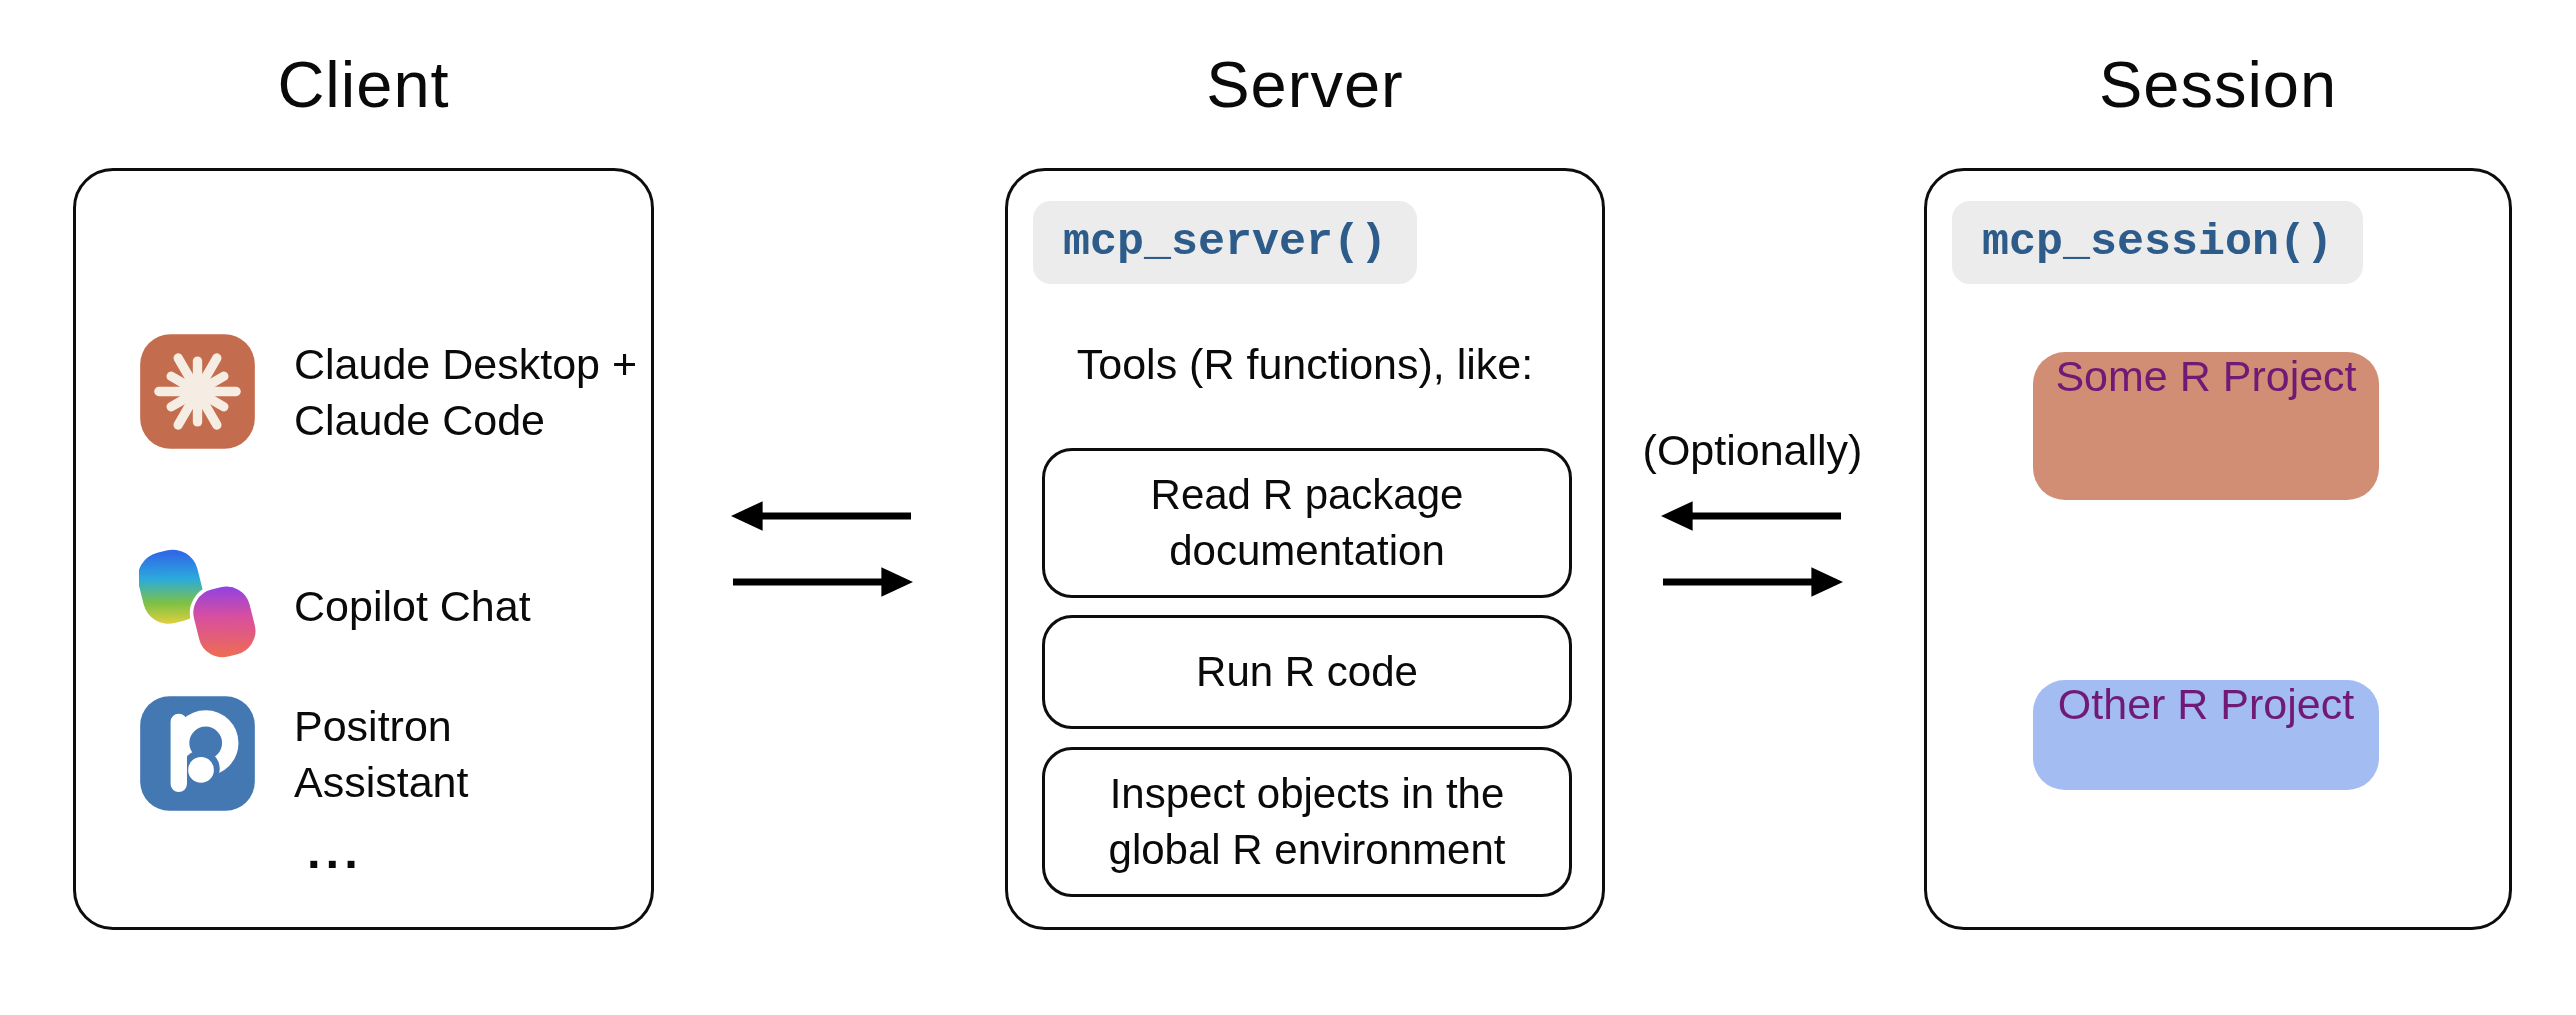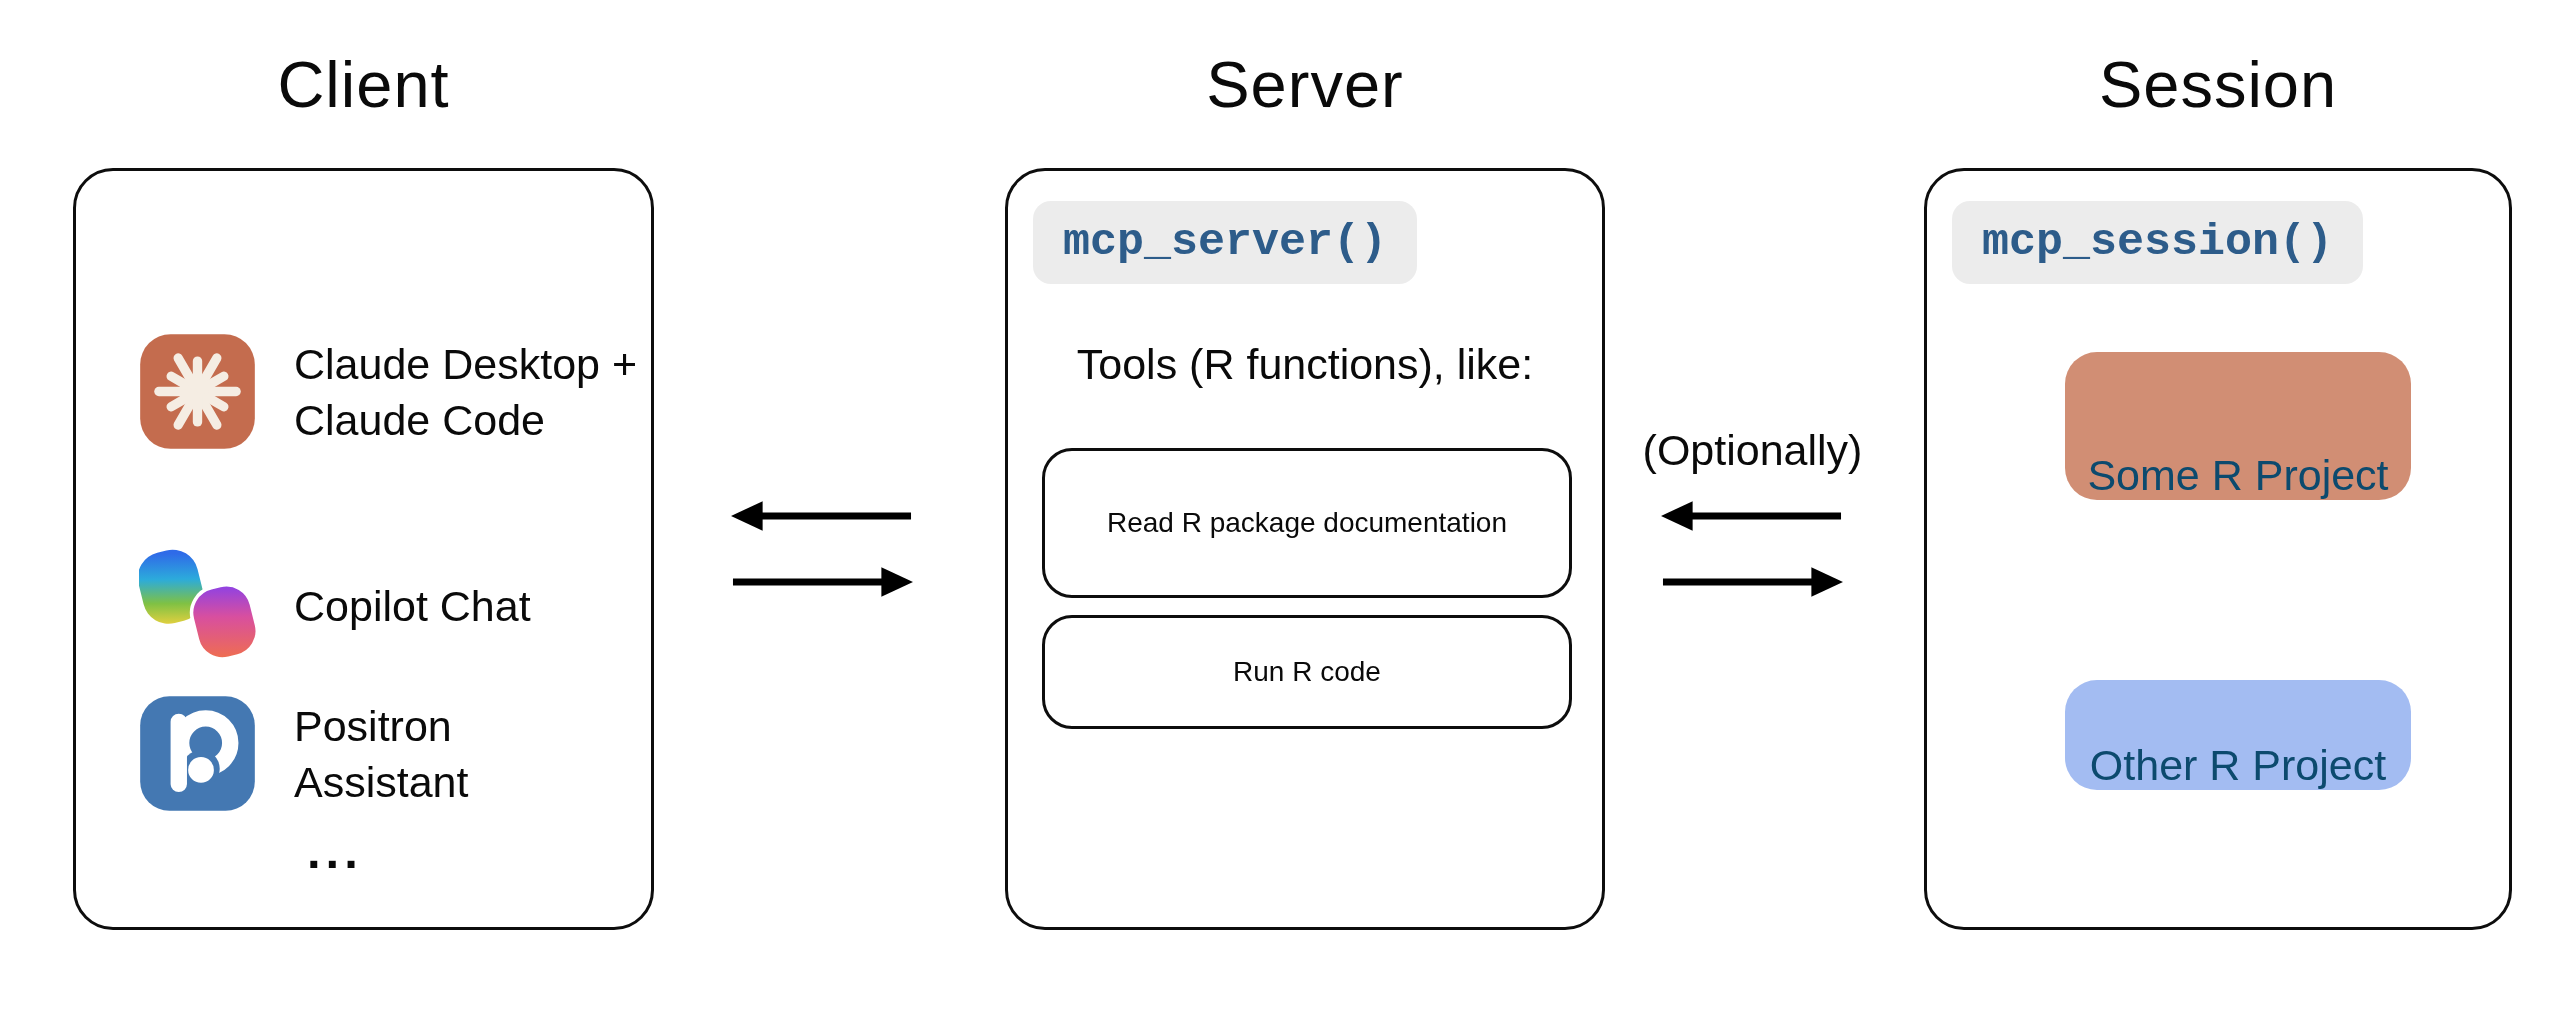--- a/index.html
+++ b/index.html
@@ -104,39 +104,39 @@
     position: absolute;
     left: 34px;
     width: 530px;
     border: 3px solid #0d0d0d;
     border-radius: 30px;
     box-sizing: border-box;
     display: flex;
     align-items: center;
     justify-content: center;
     text-align: center;
-    font-size: 28px;
+    font-size: 42px;
     line-height: 56px;
     padding: 0 40px;
   }
   #tool-read-docs       { top: 277px; height: 150px; }
   #tool-run-r-code      { top: 444px; height: 114px; }
   #tool-inspect-objects { top: 576px; height: 150px; }
 
   .project-box {
     position: absolute;
-    left: 138px;
+    left: 106px;
     width: 346px;
     border-radius: 32px;
     display: flex;
-    align-items: flex-end;
+    align-items: flex-start;
     justify-content: center;
     text-align: center;
     font-size: 43px;
-    color: #0c4a6e;
+    color: #701a75;
   }
   #project-some-r  { top: 181px; height: 148px; }
   #project-other-r { top: 509px; height: 110px; }
 
   .arrow {
     position: absolute;
     width: 182px;
     height: 36px;
   }
   .arrow svg { display: block; width: 100%; height: 100%; }
@@ -240,20 +240,23 @@
 
   <div class="big-box" id="server-box">
     <div class="code-chip">mcp_server()</div>
     <div class="tools-heading">Tools (R functions), like:</div>
     <div class="tool-box" id="tool-read-docs">
       <span>Read R package documentation</span>
     </div>
     <div class="tool-box" id="tool-run-r-code">
       <span>Run R code</span>
     </div>
+    <div class="tool-box" id="tool-inspect-objects">
+      <span>Inspect objects in the global R environment</span>
+    </div>
   </div>
 
   <div class="big-box" id="session-box">
     <div class="code-chip">mcp_session()</div>
     <div class="project-box" id="project-some-r" style="background-color: rgb(209, 142, 116);">
       <span>Some R Project</span>
     </div>
     <div class="project-box" id="project-other-r" style="background-color: rgb(163, 188, 242);">
       <span>Other R Project</span>
     </div>

